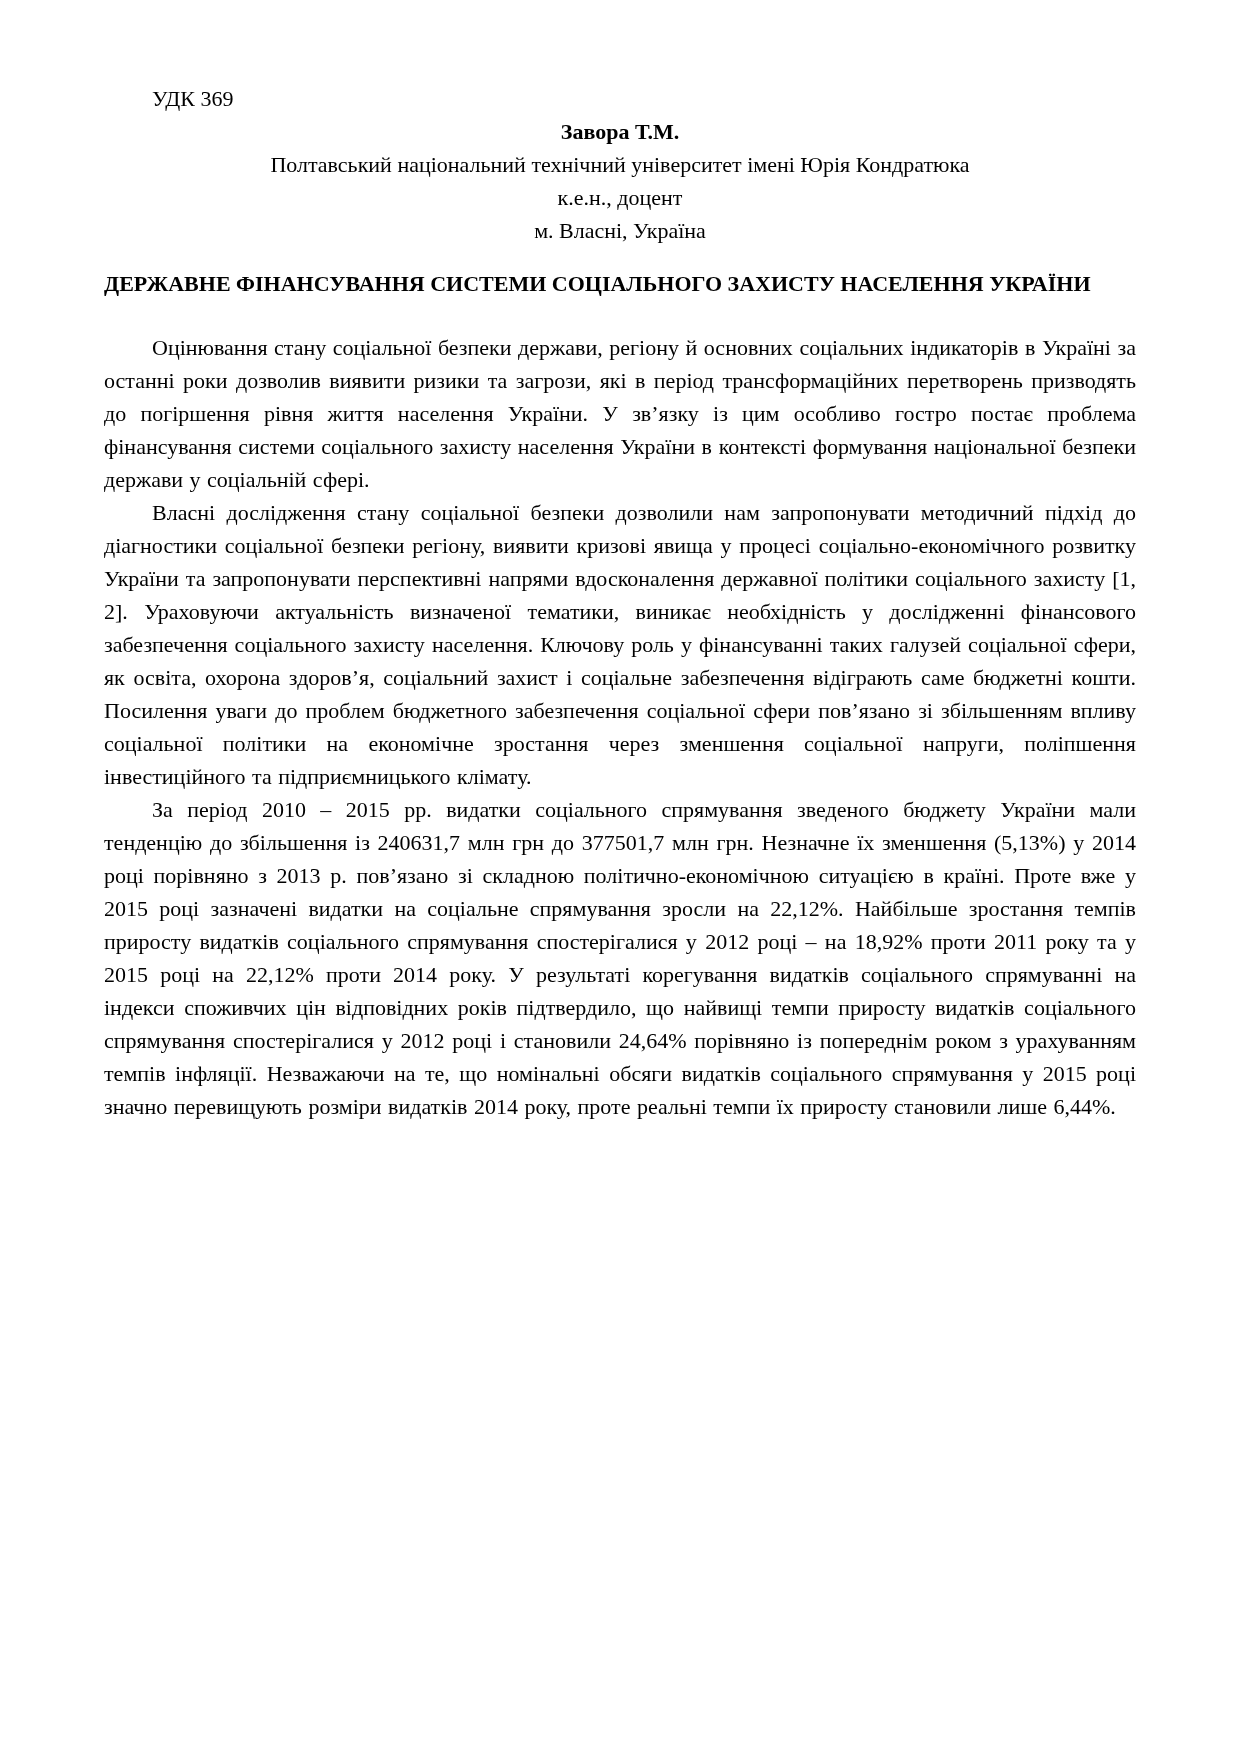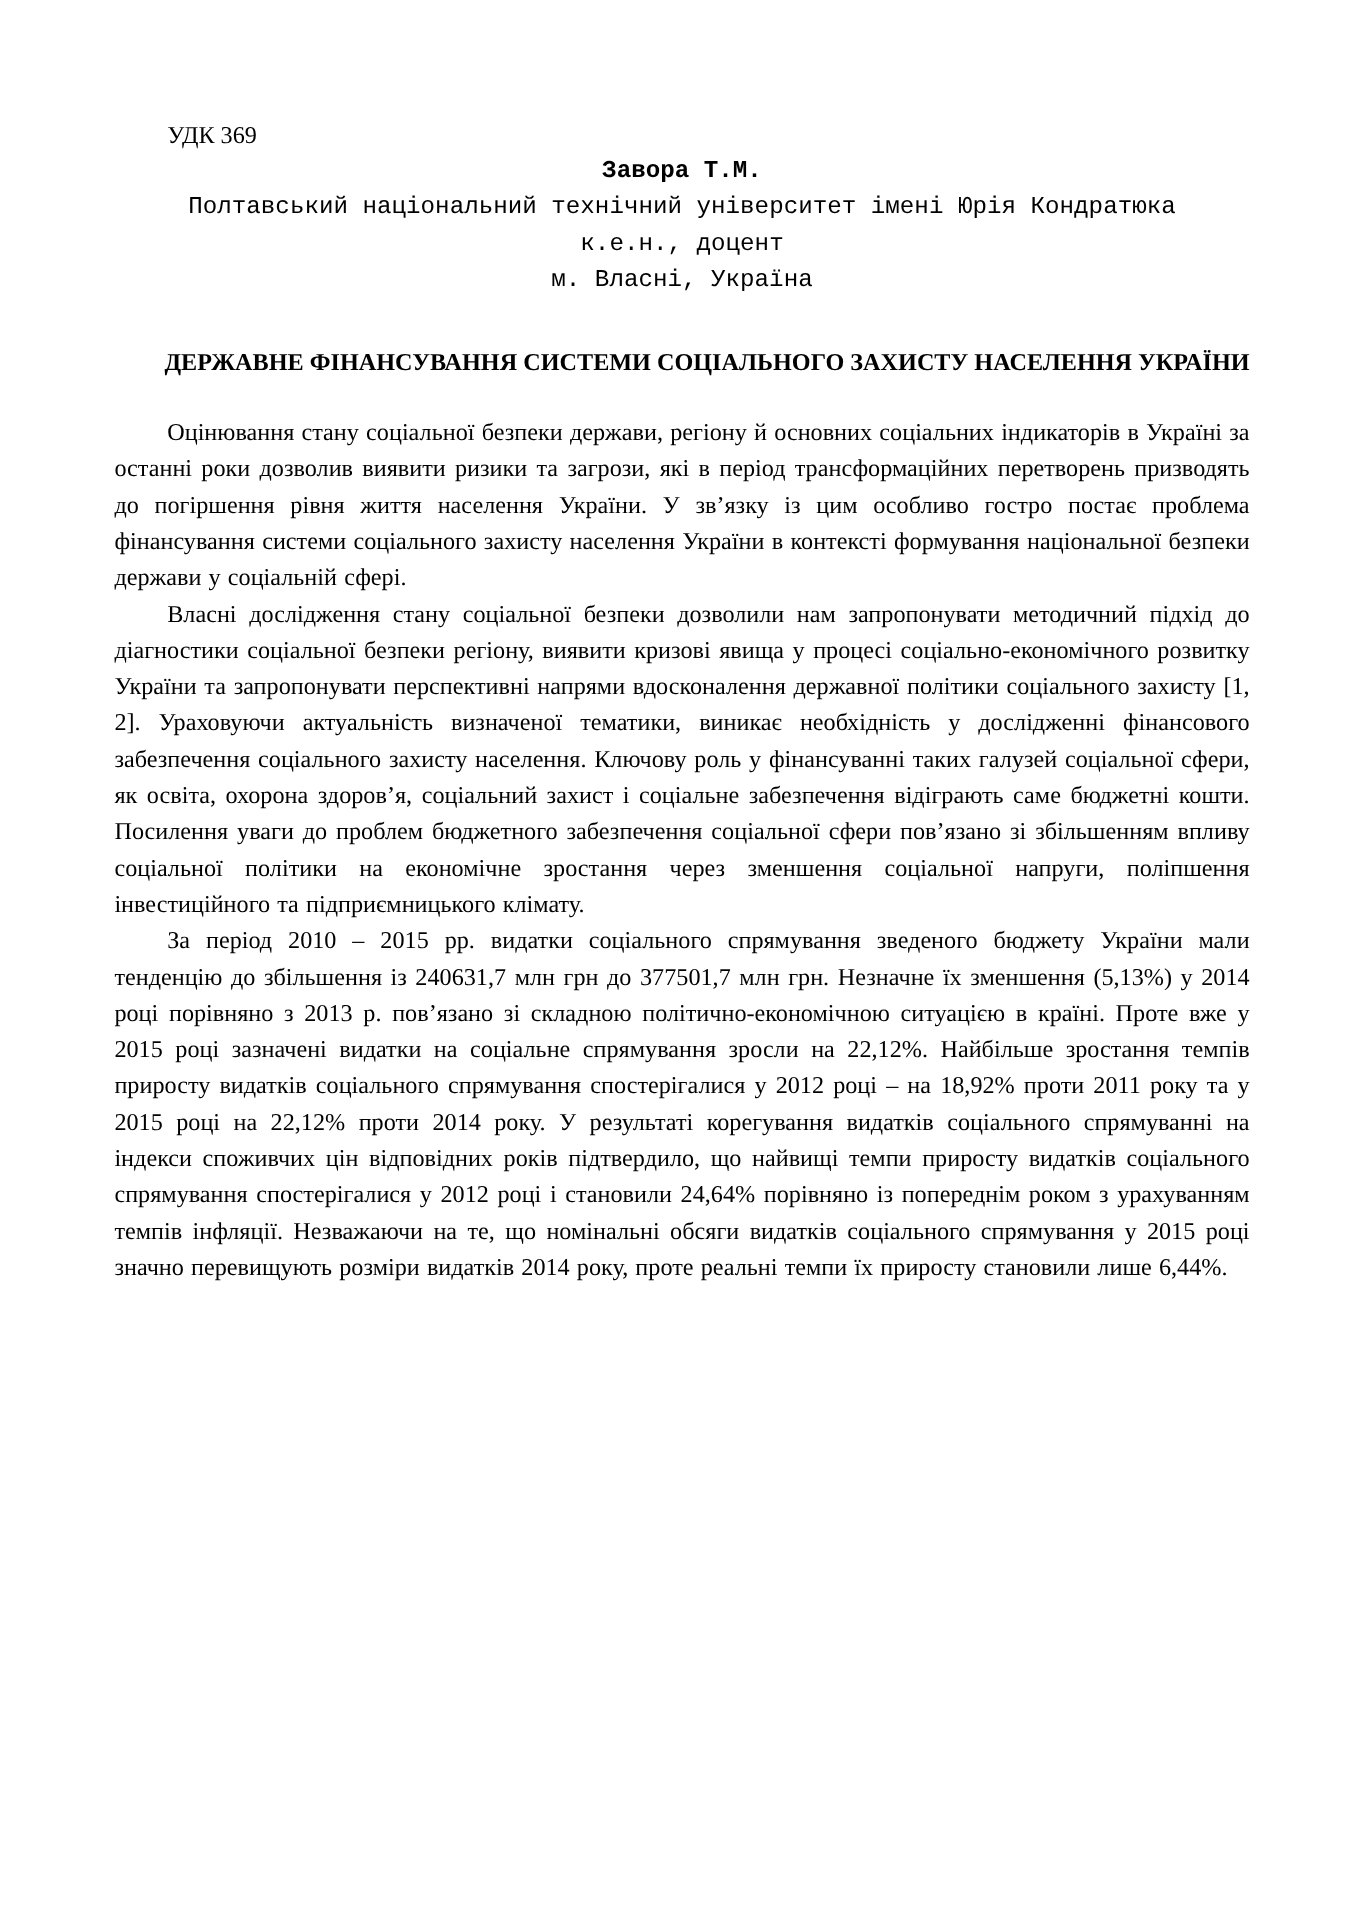--- a/index.html
+++ b/index.html
@@ -12,41 +12,40 @@
     height: 1754px;
     font-family: "Liberation Serif", "DejaVu Serif", serif;
     color: #000000;
     position: relative;
     overflow: hidden;
   }
   .page {
     box-sizing: border-box;
     width: 1240px;
     height: 1754px;
-    padding: 106px 104px 60px 104px;
+    padding: 82px 104px 60px 104px;
     background: #ffffff;
   }
   .udk {
     font-size: 22px;
     line-height: 33px;
     padding-left: 48px;
     text-align: left;
   }
   .author-block {
     text-align: center;
     font-size: 22px;
     line-height: 33px;
-    font-family: Liberation Mono, monospace;
   }
   .author-name {
     font-weight: bold;
   }
   .doc-title {
-    margin-top: 40px;
-    text-align: right;
+    margin-top: 19px;
+    text-align: left;
     font-weight: bold;
     font-size: 22px;
     line-height: 35px;
   }
   .body-text {
     margin-top: 30px;
   }
   .body-text p {
     margin: 0;
     font-size: 22px;

